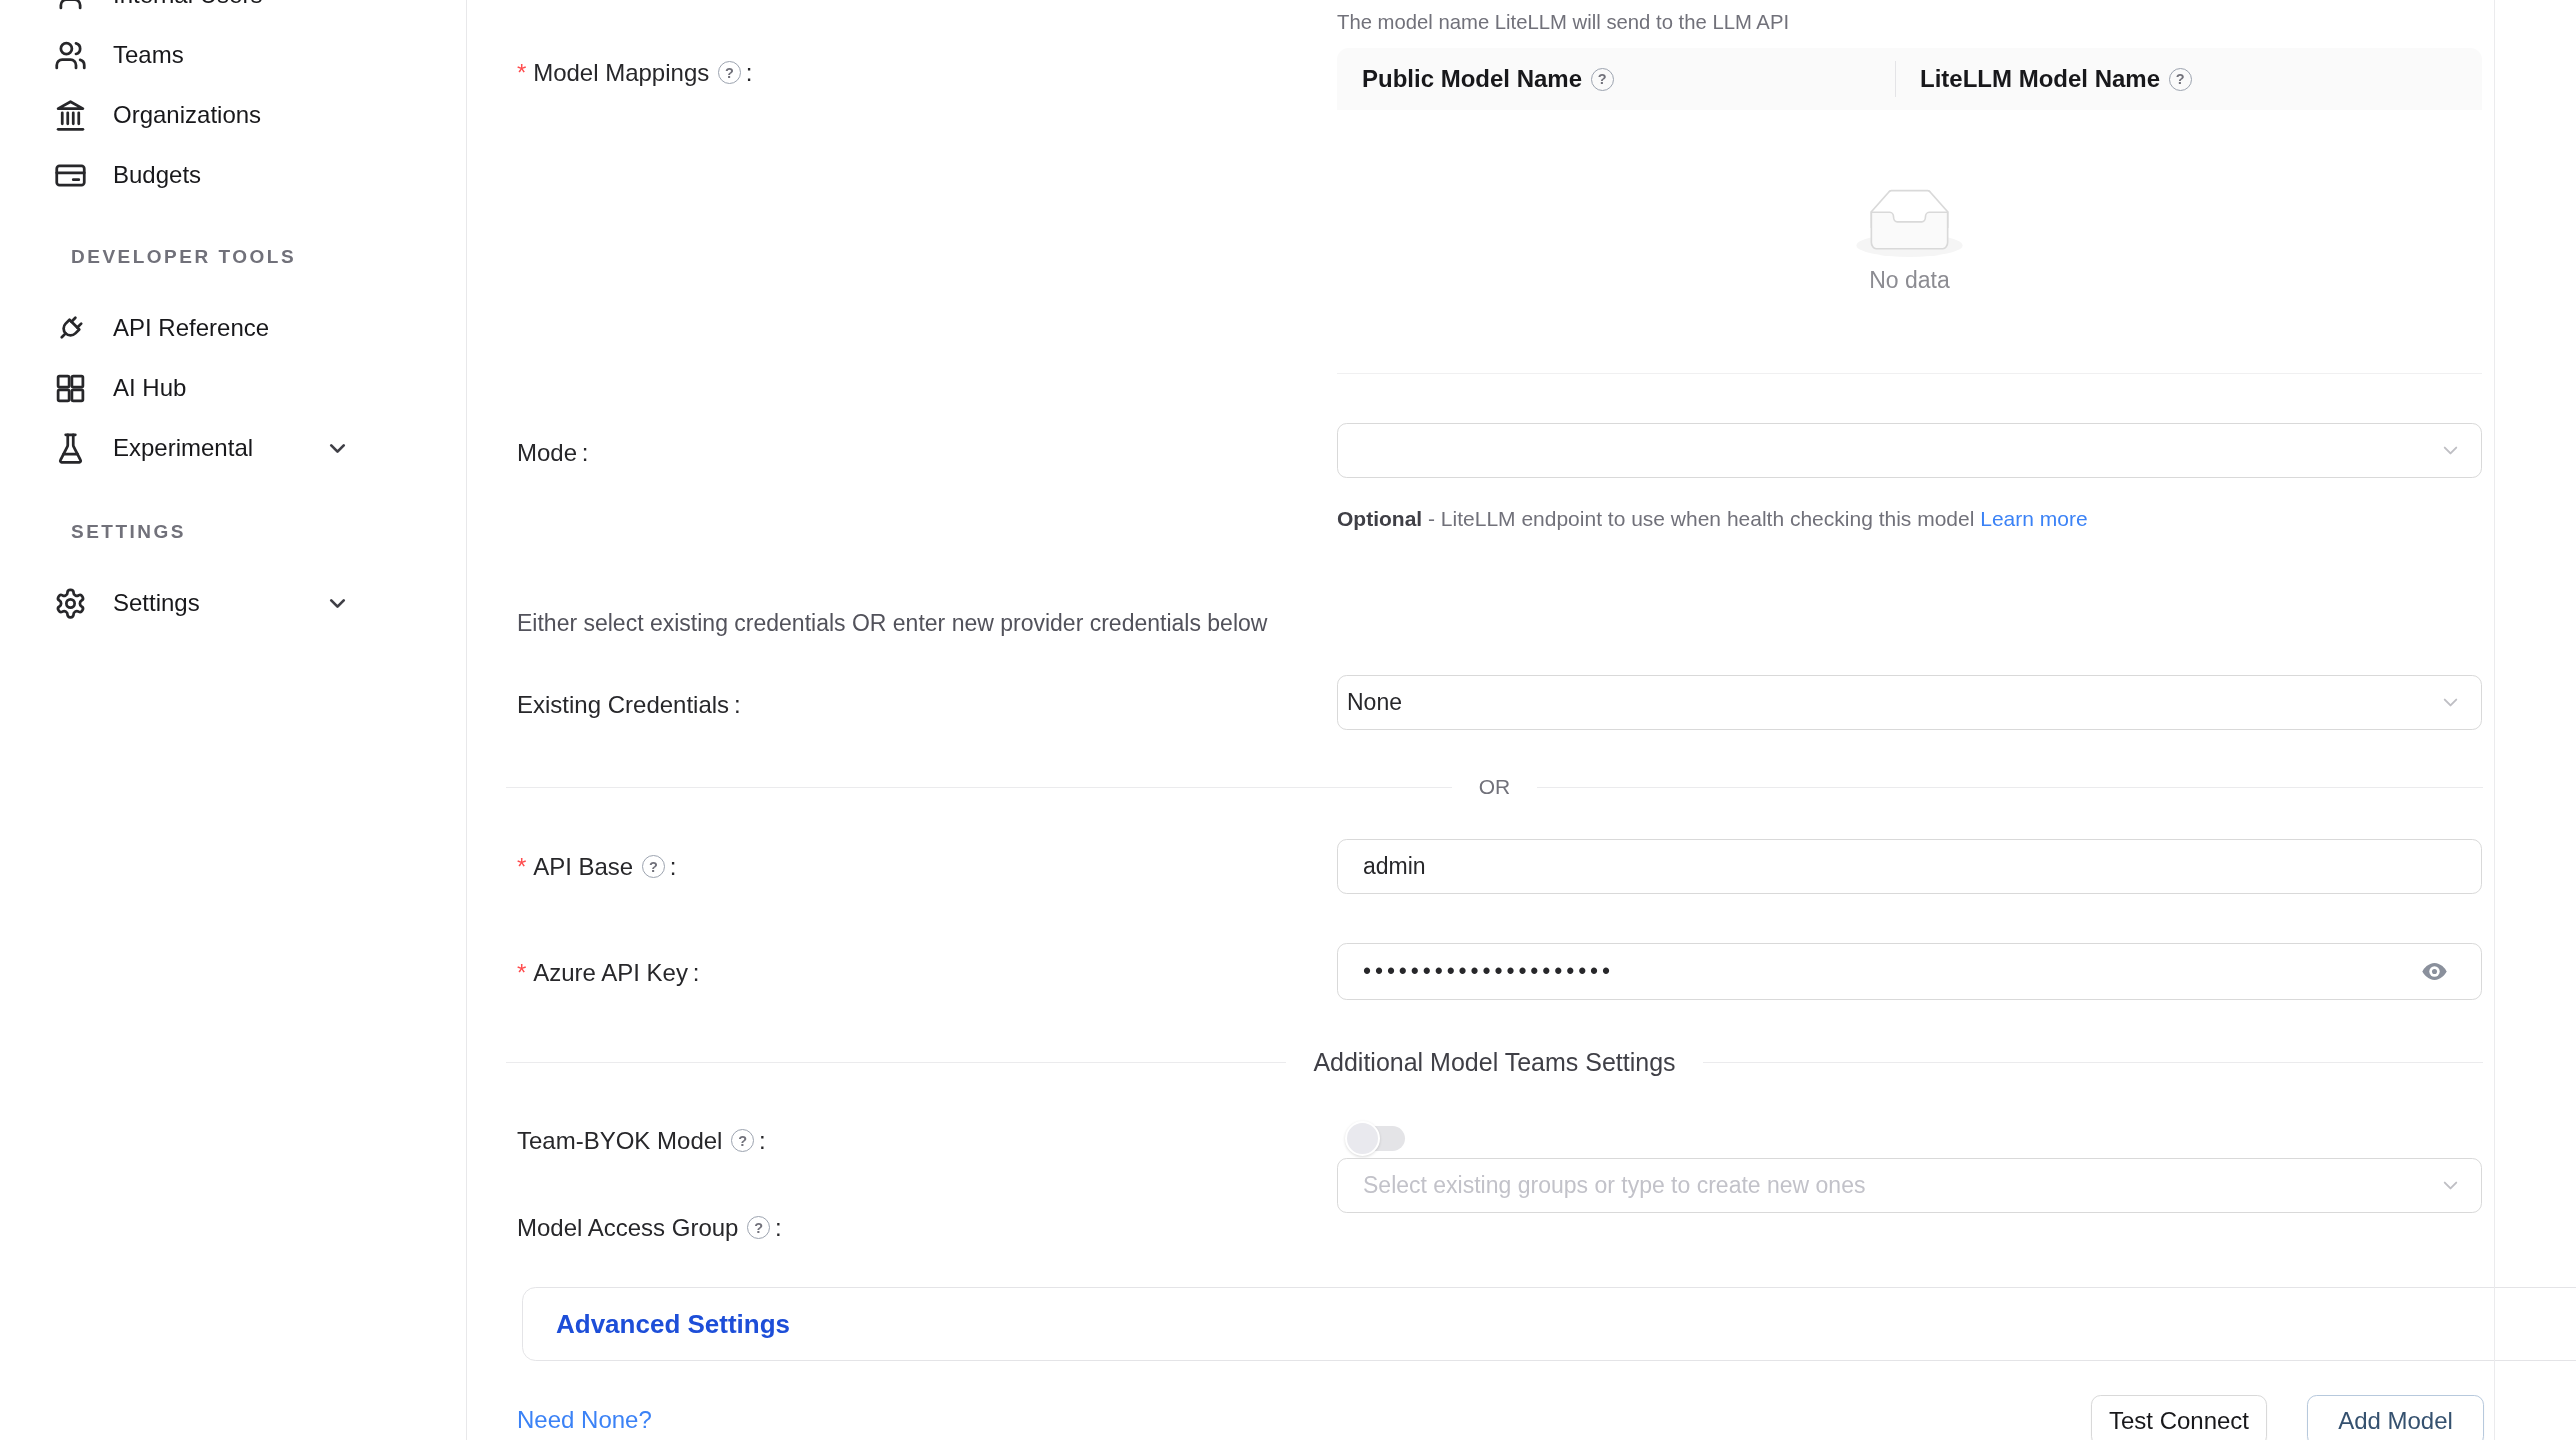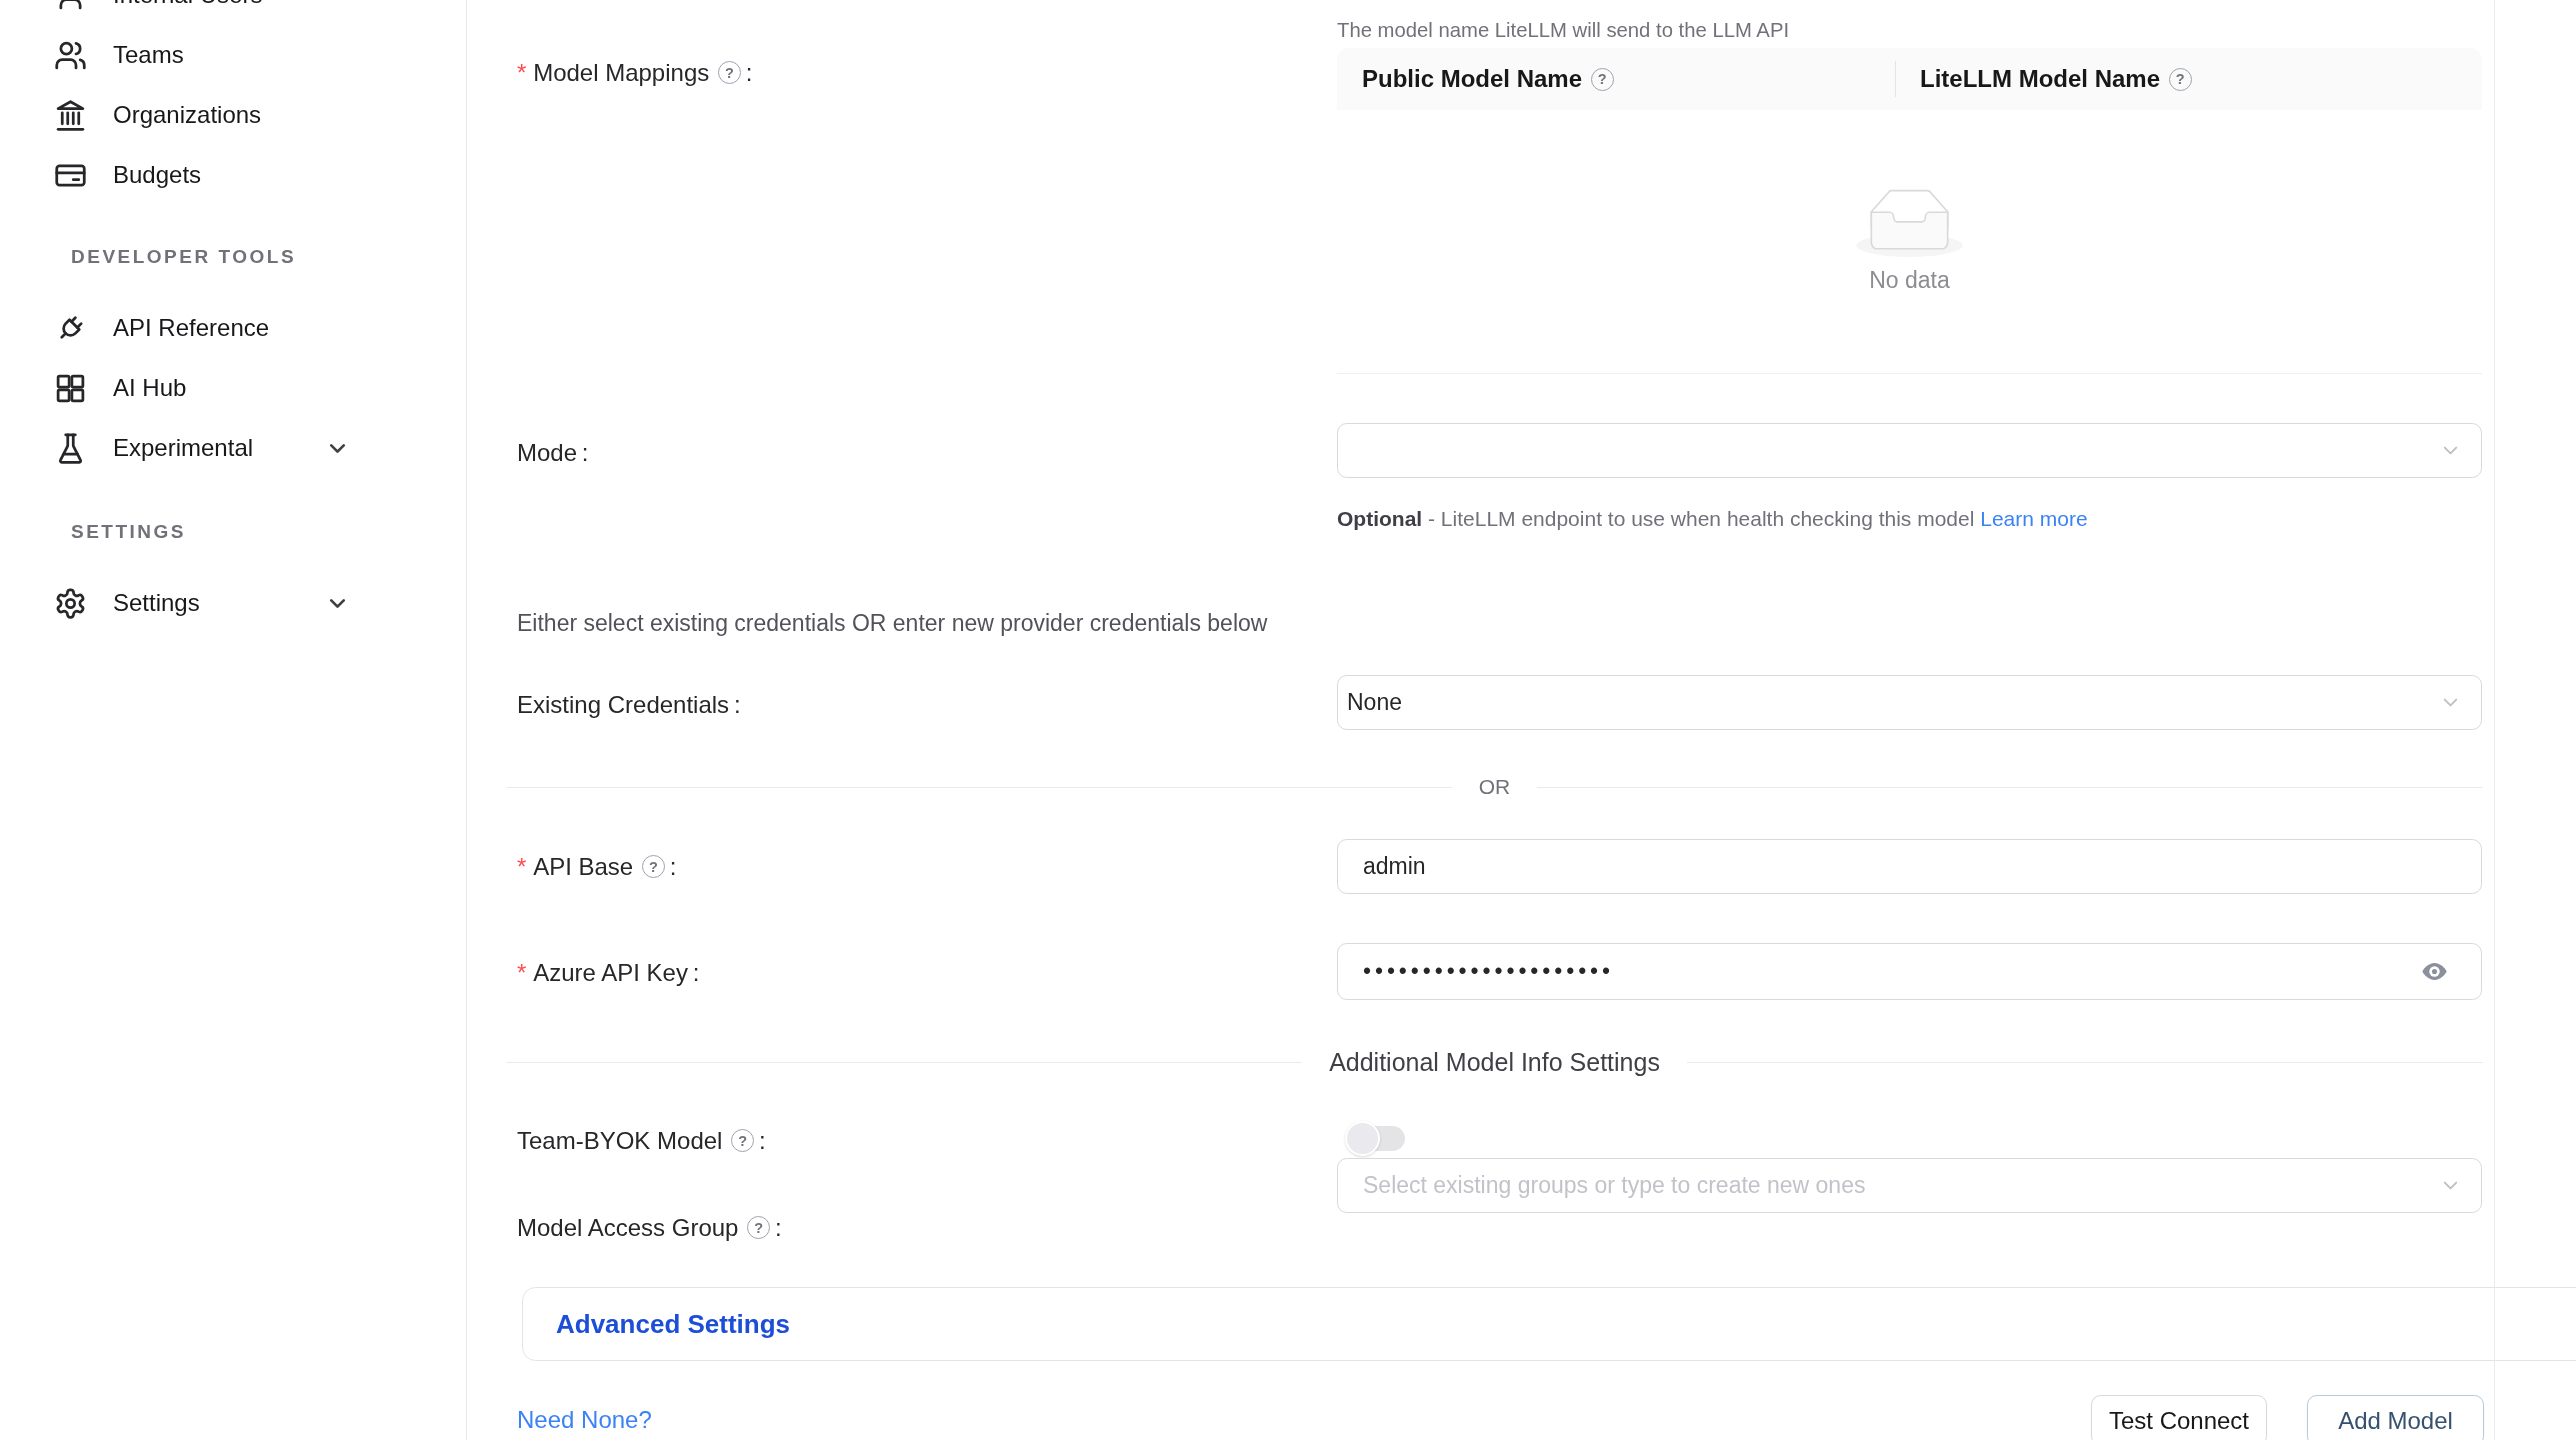--- a/index.html
+++ b/index.html
@@ -196,21 +196,21 @@
       </svg>
     <span>Settings</span>
     <svg class="chev" viewBox="0 0 24 24">
         <path d="m6 9 6 6 6-6"></path>
       </svg>
   </div>
 </aside>
 
 <main class="main">
 
-  <div class="abs note-top" style="left:870px; top:19px;">The model name LiteLLM will send to the LLM API</div>
+  <div class="abs note-top" style="left:870px; top:11px;">The model name LiteLLM will send to the LLM API</div>
 
   <div class="abs flabel" style="left:50px; top:56px;">
     <span class="req">*</span>
     <span>Model Mappings</span>
     <span class="qicon">?</span>
     <span class="colon">:</span>
   </div>
 
   <div class="abs mapping-table">
     <div class="thead">
@@ -292,21 +292,21 @@
     <span class="masked">•••••••••••••••••••••</span>
     <svg class="eye" viewBox="0 0 24 24">
       <path d="M12 5C7 5 3 9.5 2 12c1 2.5 5 7 10 7s9-4.5 10-7c-1-2.5-5-7-10-7z" fill="#8a909c"></path>
       <circle cx="12" cy="12" r="4.3" fill="#ffffff"></circle>
       <circle cx="12" cy="12" r="2.1" fill="#8a909c"></circle>
     </svg>
   </div>
 
   <div class="abs tdivider" style="left:39px; top:1048px; width:1977px;">
     <div class="line"></div>
-    <span class="section-div-text">Additional Model Info Settings</span>
+    <span class="section-div-text">Additional Model Teams Settings</span>
     <div class="line"></div>
   </div>
 
   <div class="abs flabel" style="left:50px; top:1124px;">
     <span>Team-BYOK Model</span>
     <span class="qicon">?</span>
     <span class="colon">:</span>
   </div>
   <div class="abs switch">
     <div class="knob"></div>

